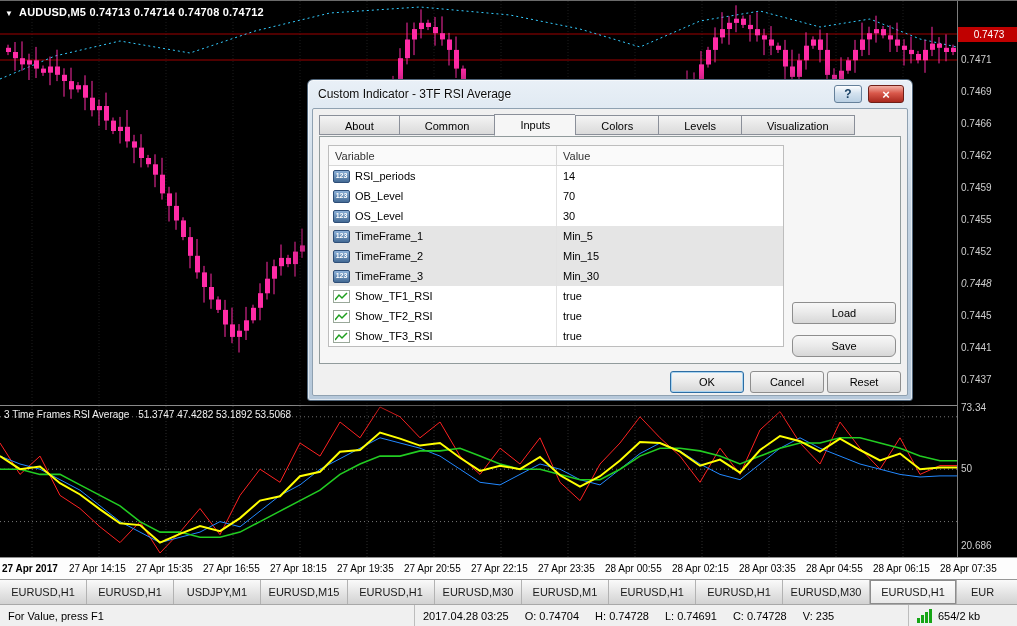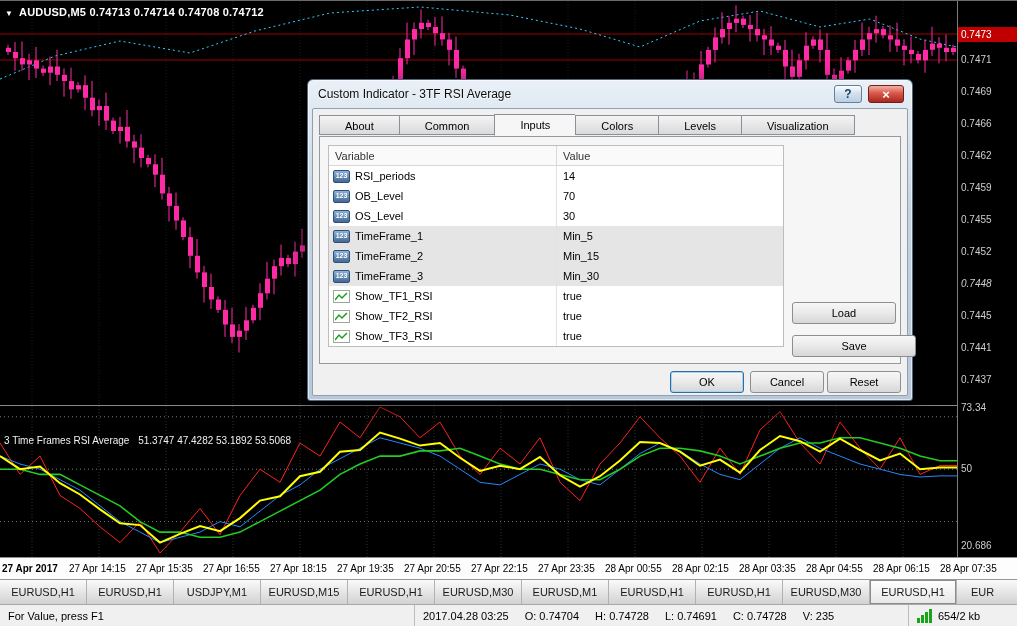--- a/index.html
+++ b/index.html
@@ -9,26 +9,26 @@
     background:#000; font-family:"Liberation Sans", sans-serif;
     border-top:1px solid #6a6a6a;
   }
   
   #chart-region { position:absolute; left:0; top:0; width:1017px; height:556px; }
   #main-svg { position:absolute; left:0; top:0; }
   #ind-svg { position:absolute; left:0; top:404px; }
   #scale-divider { position:absolute; left:957px; top:0; width:1px; height:556px; background:#7d7d7d; }
   #chart-header { position:absolute; left:5px; top:5px; color:#fff; font-size:11px; font-weight:bold; letter-spacing:.2px; }
   #chart-header .dd { font-size:8px; margin-right:3px; }
-  #indicator-header { position:absolute; left:4px; top:408px; color:#f0f0f0; font-size:10px;margin-top:26px; }
+  #indicator-header { position:absolute; left:4px; top:408px; color:#f0f0f0; font-size:10px; }
   #indicator-header span { margin-right:6px; }
   #price-scale { position:absolute; left:958px; top:0; width:59px; height:556px; font-size:10px; color:#cfcfcf; }
   .scale-label { position:absolute; left:3px; white-space:nowrap; }
   #bid-box { position:absolute; left:0; top:26px; width:59px; height:15px; line-height:15px;
-             background:#c00000; color:#fff; padding-left:3px; font-size:10px; }
+             background:#c00000; color:#fff; padding-left:3px; font-size:10px;text-align:center; }
   
   #time-axis { position:absolute; left:0; top:556px; width:1017px; height:22px;
                background:#fdfdfd; border-top:1px solid #8f8f8f; color:#000; font-size:10px;padding-left:45px; }
   .time-label { position:absolute; top:5px; white-space:nowrap; }
   .time-label.first { font-weight:bold; }
   
   #bottom-tabs { position:absolute; left:0; top:578px; width:1017px; height:25px;
                  background:linear-gradient(#fafafa,#d2d2d2); border-top:1px solid #979797; display:flex; }
   .wtab { width:87px; flex:0 0 auto; border-right:1px solid #b2b2b2; display:flex; align-items:center;
           justify-content:center; font-size:11px; color:#1a1a1a; cursor:default; }
@@ -84,21 +84,21 @@
   .icon-num { width:17px; height:13px; margin-right:5px; flex:0 0 auto; border-radius:2px;
               background:linear-gradient(#8db1d8,#436a94); border:1px solid #2f4f78; color:#fff;
               font-size:7px; font-weight:bold; display:flex; align-items:center; justify-content:center; }
   .icon-chart { width:17px; height:13px; margin-right:5px; flex:0 0 auto; background:#fff;
                 border:1px solid #9aa89a; display:flex; align-items:center; justify-content:center; }
   
   .btn { position:absolute; height:22px; font-size:11px; color:#000; text-align:center; line-height:20px;
          background:linear-gradient(#f7f7f7,#ebebeb 45%,#d7d7d7); border:1px solid #8e8e8e;
          border-radius:3px; cursor:default; }
   #btn-load { left:472px; top:165px; width:104px; }
-  #btn-save { left:472px; top:198px; width:124px; }
+  #btn-save { left:472px; top:198px; width:104px;border-radius:6px; }
   #btn-ok { left:357px; top:262px; width:74px; border-color:#2d6da3;
             box-shadow:inset 0 0 0 1px #a8d3f0; }
   #btn-cancel { left:437px; top:262px; width:74px; }
   #btn-reset { left:514px; top:262px; width:74px; }
 </style>
 </head>
 <body>
 
 <div id="root">
 

